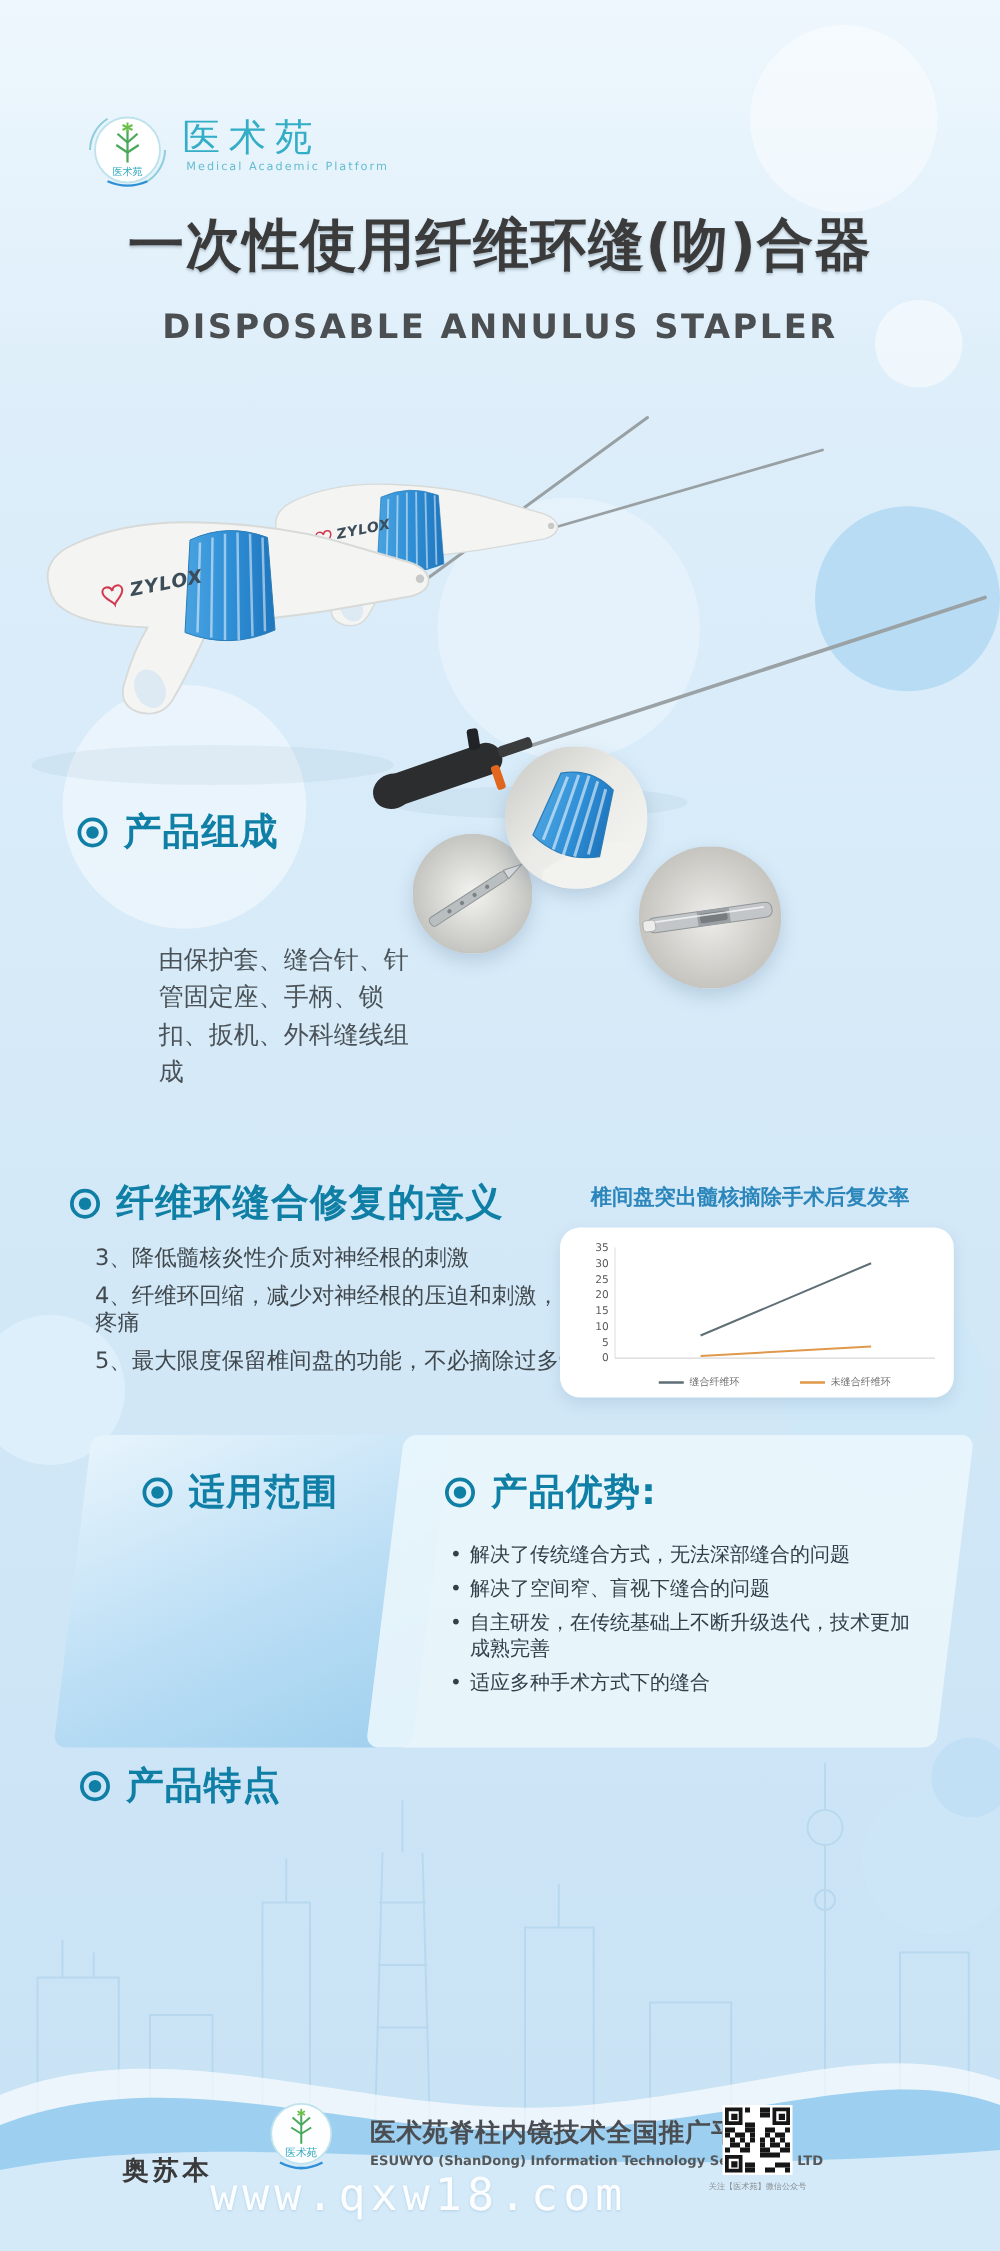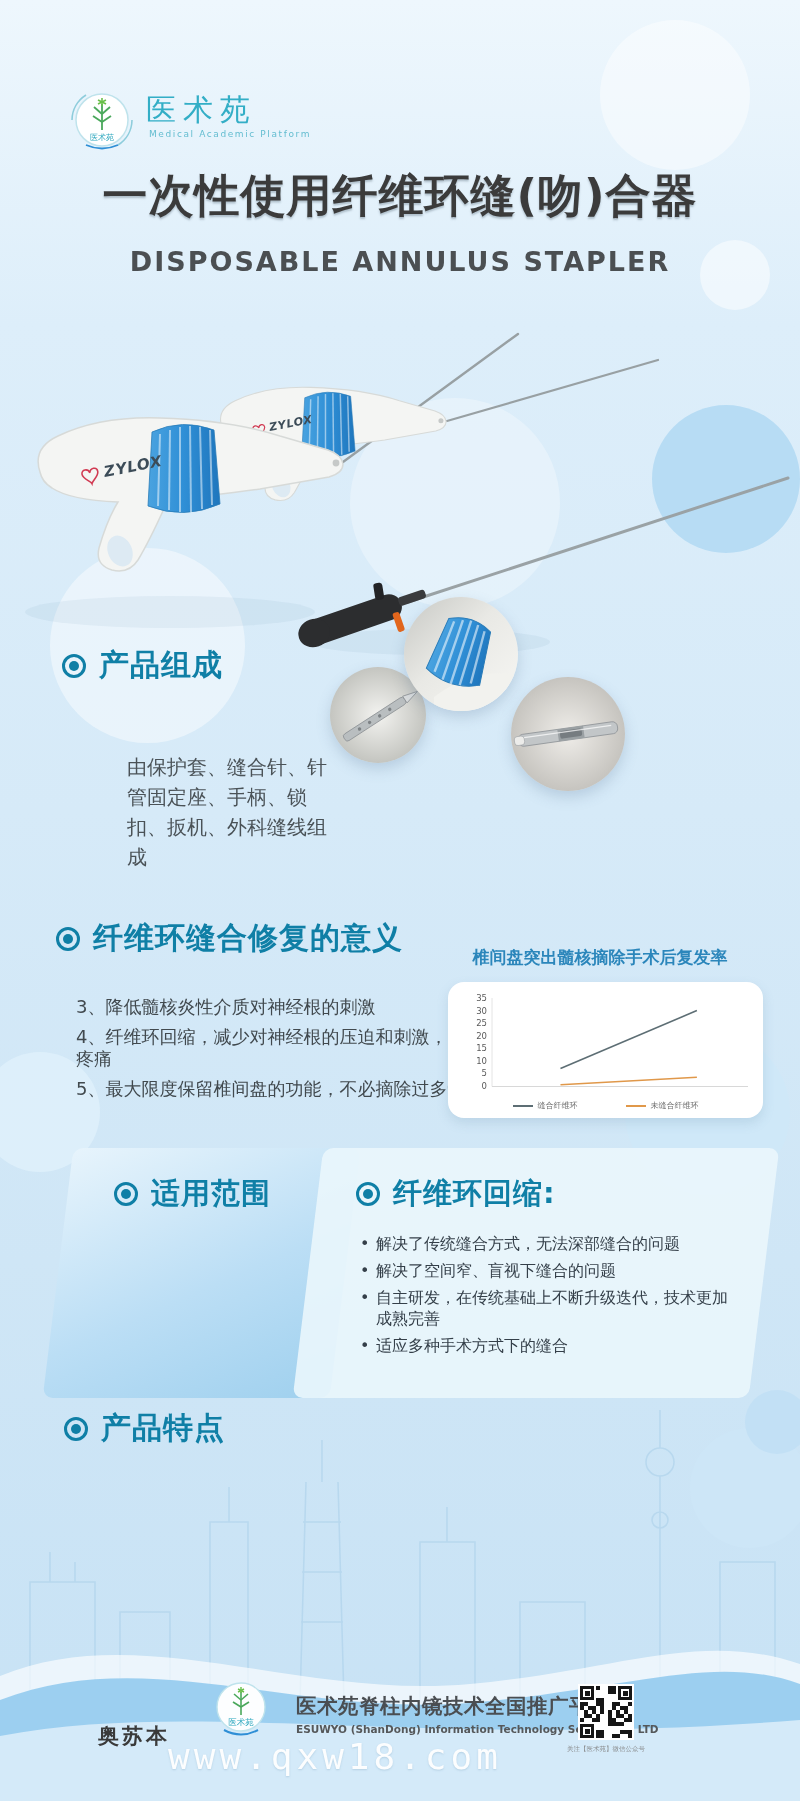--- a/index.html
+++ b/index.html
@@ -35,30 +35,30 @@
   .bullseye::after{content:"";position:absolute;inset:4px;background:#0f7fa6;border-radius:50%;}
 
   #comp-head{left:62px;top:645px;}
   #comp-body{left:127px;top:752px;width:218px;font-size:20px;line-height:30px;color:#4a5257;font-weight:500;z-index:3;}
 
   .inset{position:absolute;border-radius:50%;overflow:hidden;z-index:3;box-shadow:0 6px 14px rgba(90,120,150,.25);}
   #insetA{left:330px;top:667px;width:96px;height:96px;}
   #insetB{left:404px;top:597px;width:114px;height:114px;}
   #insetC{left:511px;top:677px;width:114px;height:114px;}
 
-  #sig-head{left:56px;top:918px;}
+  #sig-head{left:56px;top:942px;}
   #sig-list{left:76px;top:996px;width:420px;z-index:3;}
   #sig-list div{font-size:18px;color:#41494e;font-weight:500;line-height:22px;margin-bottom:8px;}
 
   #chart-title{left:430px;top:946px;width:340px;text-align:center;font-size:17px;font-weight:800;color:#2b86bb;z-index:3;}
   #chart-box{left:448px;top:982px;width:315px;height:136px;background:#fff;border-radius:16px;z-index:3;
     box-shadow:0 5px 12px rgba(100,140,170,.2);}
   #chart-svg{position:absolute;left:0;top:4px;}
   #chart-svg .tick{font-size:8.5px;fill:#5a5a5a;font-family:"DejaVu Sans",sans-serif;}
-  #legend{position:absolute;left:0;bottom:7px;width:100%;display:flex;justify-content:center;gap:48px;}
+  #legend{position:absolute;left:14px;bottom:7px;width:100%;display:flex;justify-content:center;gap:48px;}
   .legend-item{display:flex;align-items:center;gap:5px;font-size:8px;color:#6d6d6d;}
   .legend-dash{width:20px;height:2px;background:#888;}
 
   .panel{position:absolute;top:1148px;height:250px;z-index:3;}
   .panel .panel-bg{position:absolute;inset:0;transform:skewX(-7deg);border-radius:10px;}
   #panel-scope{left:58px;width:287px;}
   #panel-scope .panel-bg{background:linear-gradient(155deg,#e7f4fc 0%,#bbdef5 55%,#9fd0ee 100%);}
   #panel-adv{left:308px;width:456px;}
   #panel-adv .panel-bg{background:rgba(234,246,252,.9);}
   #scope-head{left:56px;top:26px;}
@@ -291,21 +291,21 @@
     <div class="panel-bg"></div>
     <div class="abs sec-head" id="scope-head">
       <span class="bullseye"></span>
       <h2>适用范围</h2>
     </div>
   </div>
   <div class="panel" id="panel-adv">
     <div class="panel-bg"></div>
     <div class="abs sec-head" id="adv-head">
       <span class="bullseye"></span>
-      <h2>纤维环回缩:</h2>
+      <h2>产品优势:</h2>
     </div>
     <div class="abs" id="adv-list">
       <div>解决了传统缝合方式，无法深部缝合的问题</div>
       <div>解决了空间窄、盲视下缝合的问题</div>
       <div>自主研发，在传统基础上不断升级迭代，技术更加成熟完善</div>
       <div>适应多种手术方式下的缝合</div>
     </div>
   </div>
 
   <div class="abs sec-head" id="feat-head">

